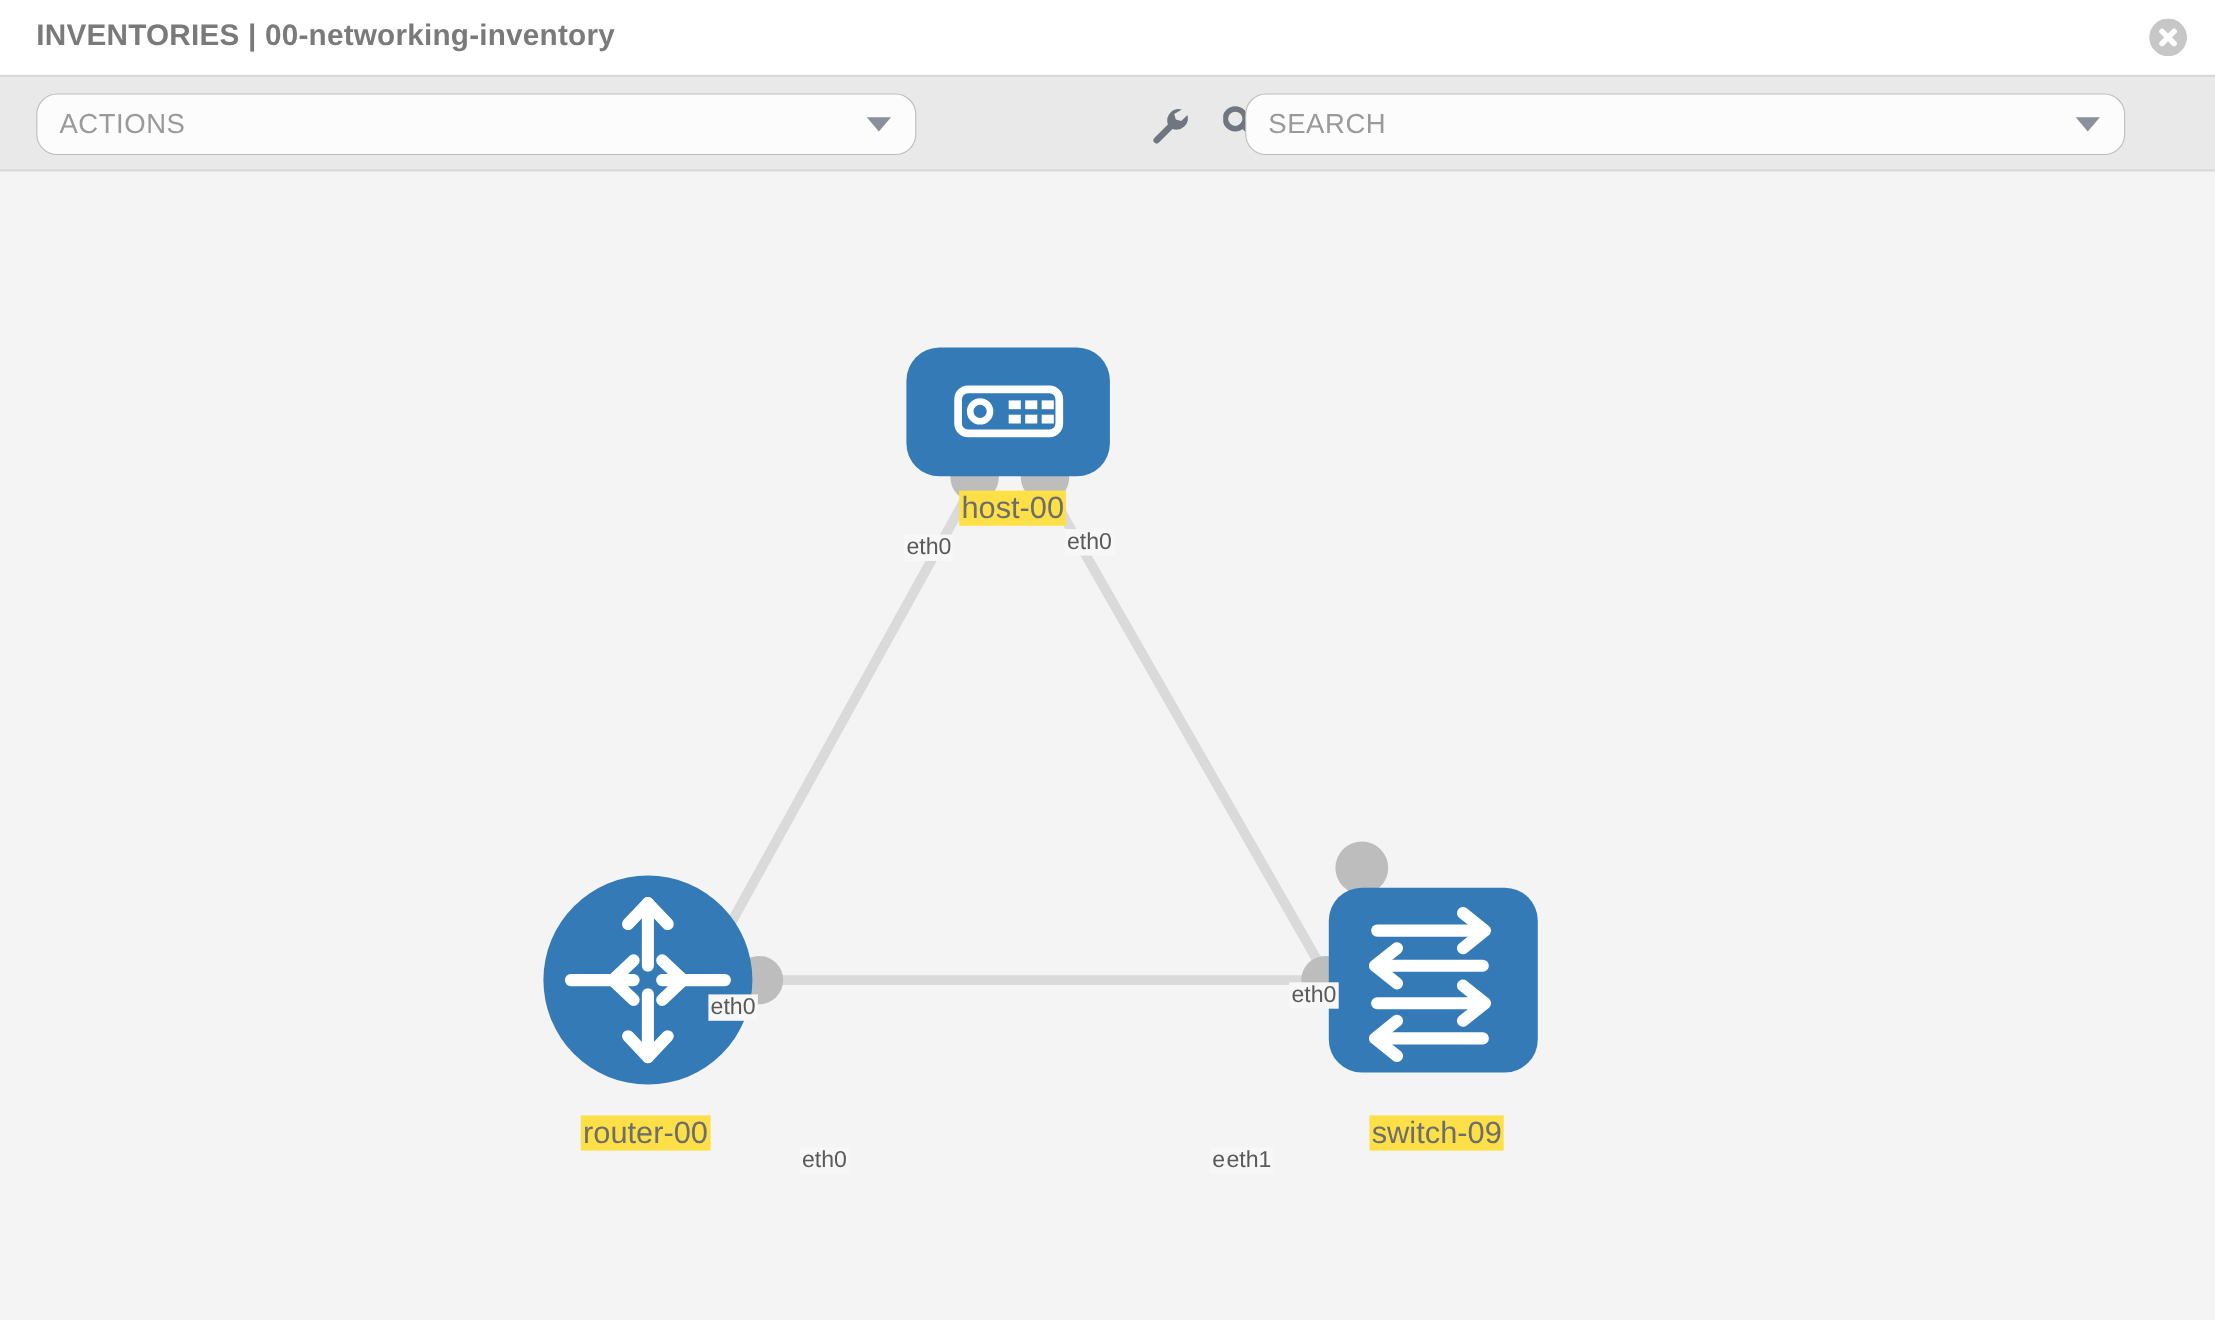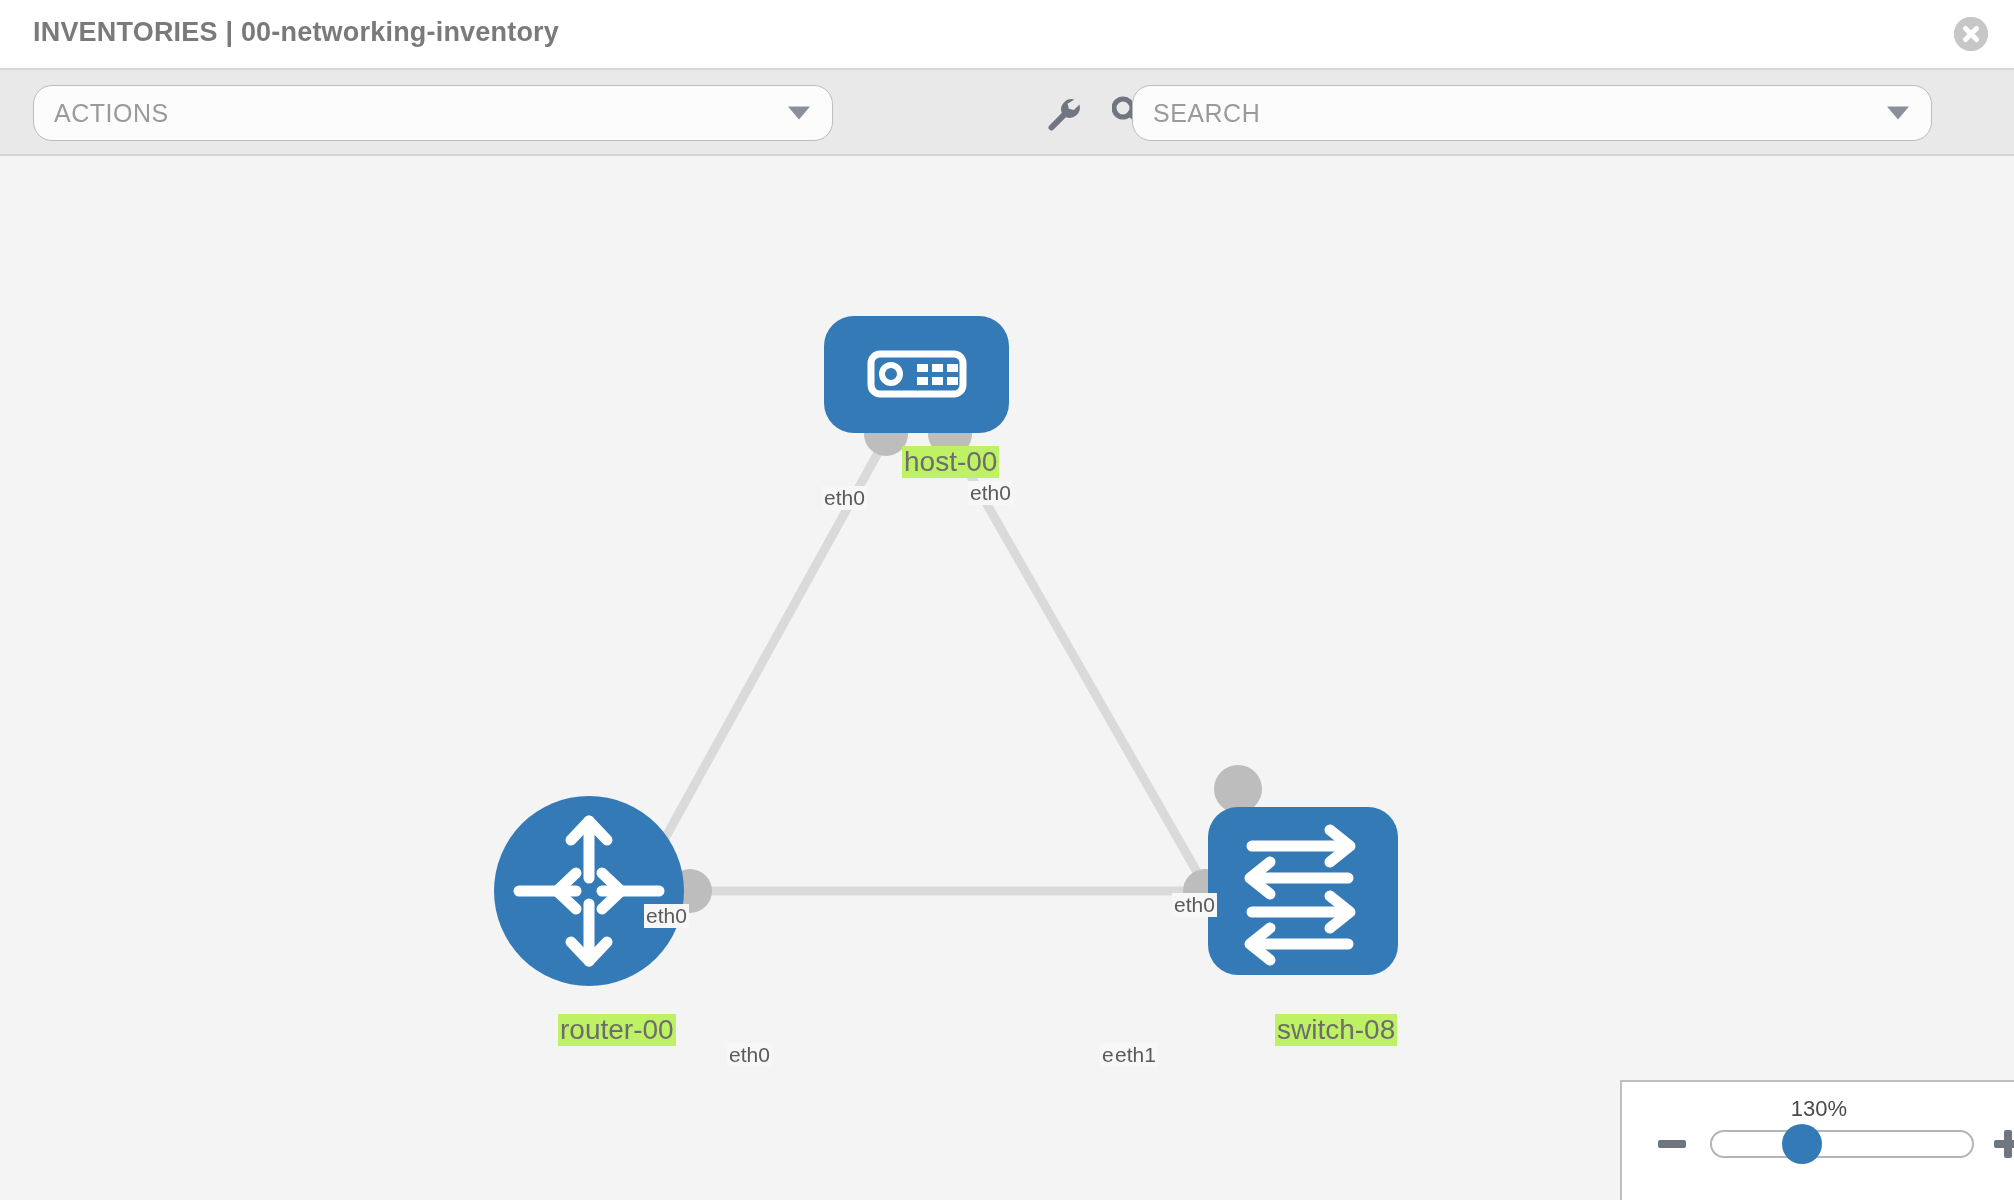--- a/index.html
+++ b/index.html
@@ -133,24 +133,23 @@
     position: absolute;
     left: 0; top: 0;
     width: 2014px;
     height: 1044px;
   }
 
   .node-label {
     position: absolute;
     font-size: 28px;
     color: #6d6d6d;
-    background: #bef264;
+    background: #fde047;
     white-space: nowrap;
     padding: 0 2px;
-    margin-left: 30px;
   }
   .edge-label {
     position: absolute;
     font-size: 21px;
     color: #5a5a5a;
     background: #f7f7f7;
     white-space: nowrap;
     padding: 0 2px;
     margin-top: 20px;
   }
@@ -325,32 +324,25 @@
           <path d="M1252 756 L1348 756"></path>
           <path d="M1330 740 L1350 756 L1330 772"></path>
           <path d="M1252 788 L1348 788"></path>
           <path d="M1270 772 L1250 788 L1270 804"></path>
         </g>
       </g>
     </svg>
 
     <span class="node-label" style="left:872px; top:290px;">host-00</span>
     <span class="node-label" style="left:528px; top:858px;text-align:right;">router-00</span>
-    <span class="node-label" style="left:1245px; top:858px;">switch-08</span>
+    <span class="node-label" style="left:1245px; top:858px;">switch-09</span>
 
     <span class="edge-label" style="left:822px; top:310px;">eth0</span>
     <span class="edge-label" style="left:968px; top:305px;">eth0</span>
     <span class="edge-label" style="left:644px; top:728px;">eth0</span>
     <span class="edge-label" style="left:1172px; top:717px;">eth0</span>
     <span class="edge-label" style="left:727px; top:867px;">eth0</span>
     <span class="edge-label" style="left:1100px; top:867px;">eth0</span>
     <span class="edge-label" style="left:1113px; top:867px;">eth1</span>
   </div>
 
-  <div id="zoom-panel">
-    <div id="zoom-level">130%</div>
-    <div id="zoom-out-button"></div>
-    <div id="zoom-slider"></div>
-    <div id="zoom-slider-thumb"></div>
-    <div id="zoom-in-button"></div>
-  </div>
 
 </div>
 
 </body></html>

